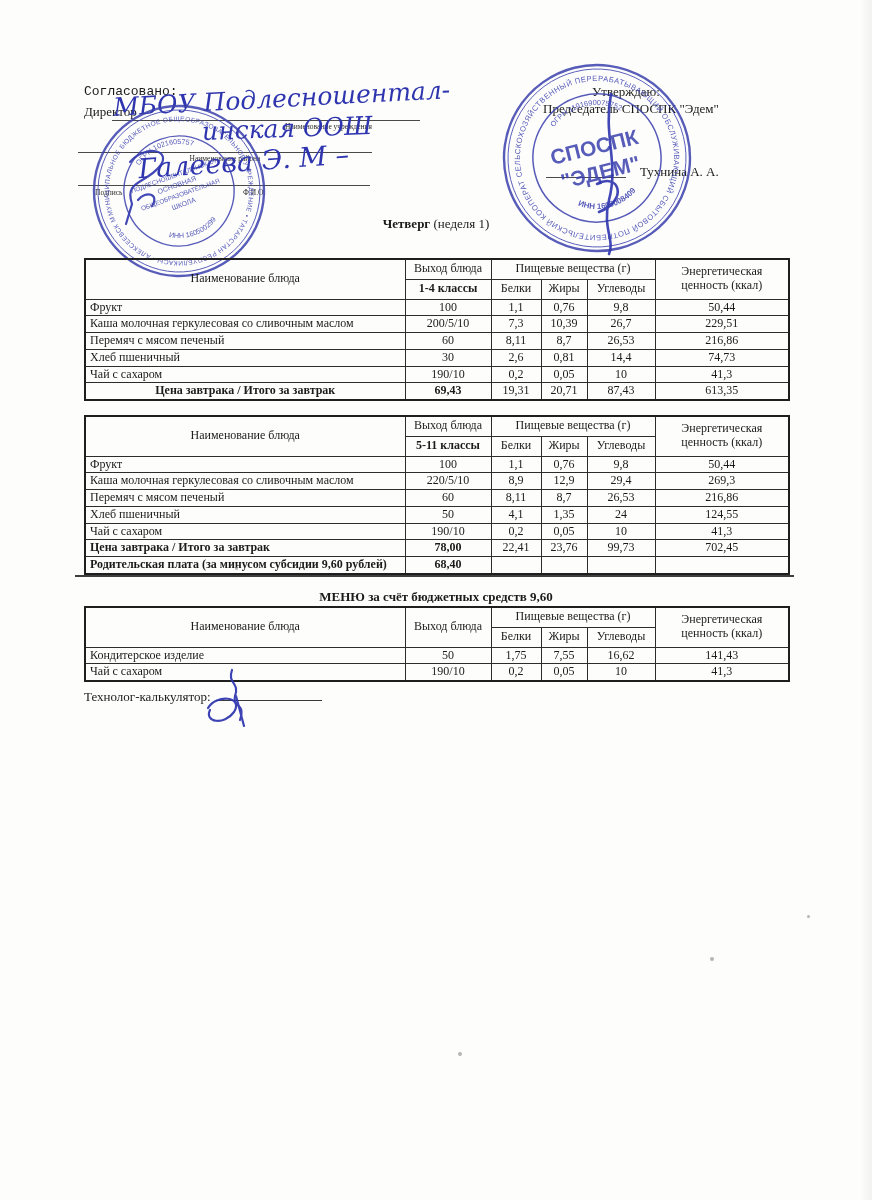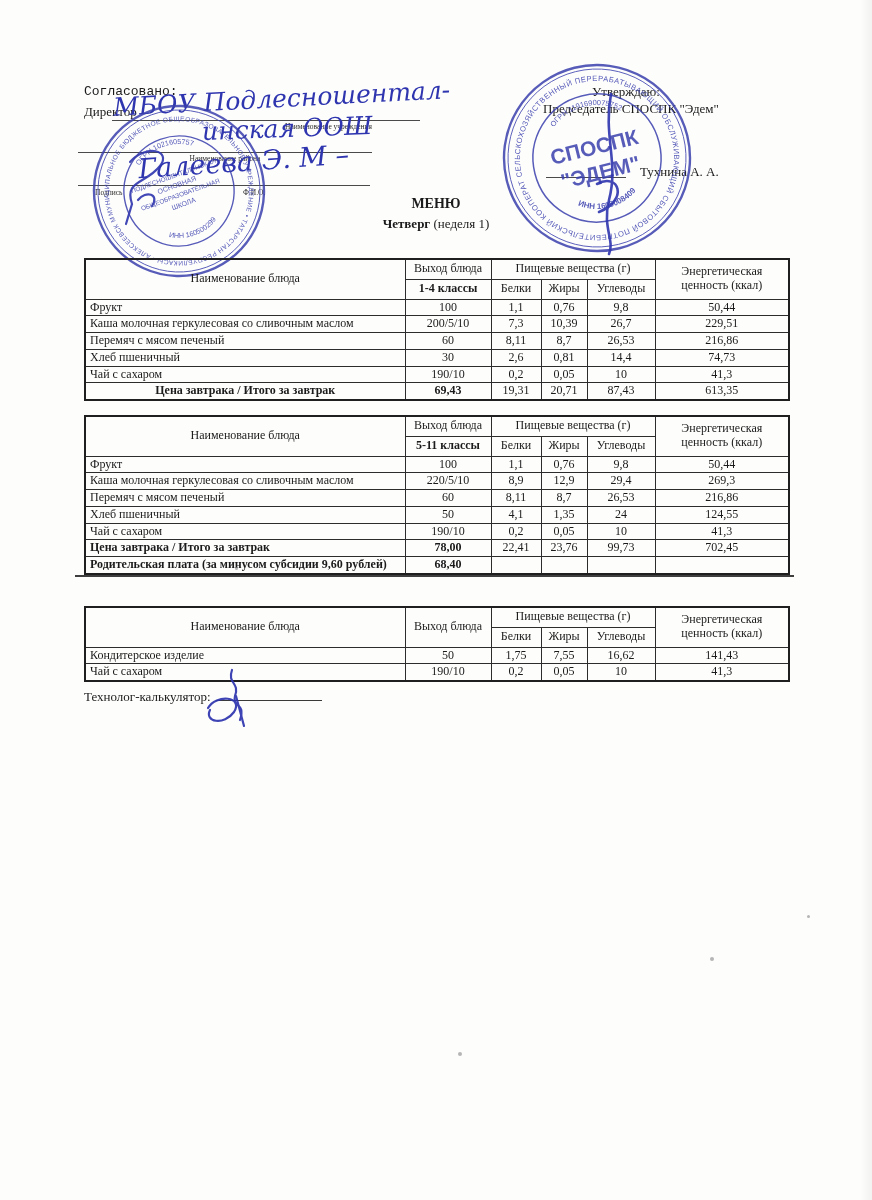--- a/index.html
+++ b/index.html
@@ -115,21 +115,20 @@
     </g>
   </svg>
 
   <svg class="abs" style="left:583px;top:88px;" width="52" height="172" viewBox="0 0 52 172">
     <g fill="none" stroke="#2e35ae" stroke-width="2.6" opacity="0.9" stroke-linecap="round">
       <path d="M28,6 C20,48 36,74 26,112 C19,140 32,152 26,166"></path>
       <path d="M14,96 C36,84 46,112 16,124"></path>
     </g>
   </svg>
 
-  <div class="abs center-row b" style="top:196px;font-size:14px;">МЕНЮ</div>
   <div class="abs center-row" style="top:216px;font-size:13px;"><span class="b">Четверг</span><span> (неделя 1)</span></div>
 
   <table class="menu abs" style="left:84px;top:258px;">
     <colgroup>
         <col style="width:320px">
         <col style="width:86px">
         <col style="width:50px">
         <col style="width:46px">
         <col style="width:68px">
         <col style="width:134px">
@@ -282,20 +281,21 @@
         <td></td>
         <td></td>
         <td></td>
         <td></td>
       </tr>
     </tbody>
   </table>
 
   <div class="abs divider" style="left:75px;top:575px;width:719px;"></div>
 
+  <div class="abs center-row b" style="top:589px;font-size:13px;">МЕНЮ за счёт бюджетных средств 9,60</div>
 
   <table class="menu abs" style="left:84px;top:606px;">
     <colgroup>
         <col style="width:320px">
         <col style="width:86px">
         <col style="width:50px">
         <col style="width:46px">
         <col style="width:68px">
         <col style="width:134px">
       </colgroup>

